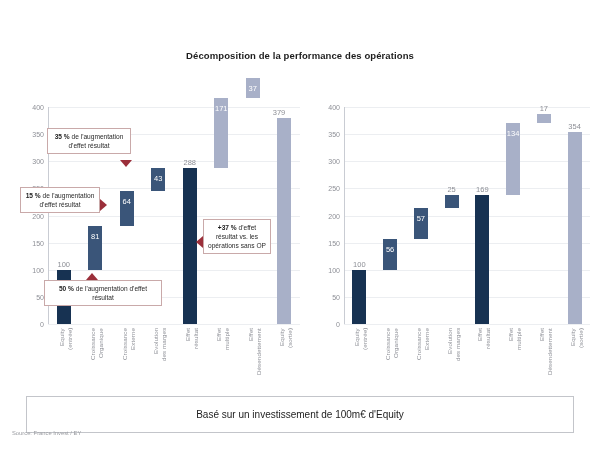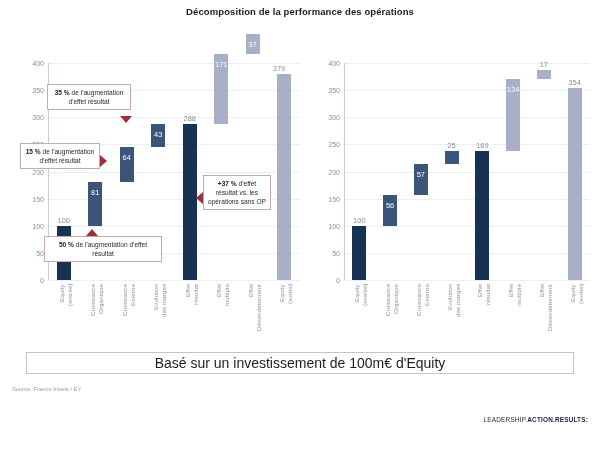--- a/index.html
+++ b/index.html
@@ -1,21 +1,21 @@
 <!DOCTYPE html>
 <html><head>
 <meta charset="utf-8">
 <style>
   html,body{margin:0;padding:0;}
   body{
     width:600px;height:450px;background:#ffffff;
     font-family:"Liberation Sans", sans-serif;
     overflow:hidden;position:relative;
   }
-  .page{position:absolute;inset:0;}
+  .page{position:absolute;inset:0;margin-top:44px;}
 
   
   .title{
     position:absolute;top:6px;left:0;width:600px;text-align:center;
     font-size:9.5px;font-weight:bold;color:#1d1d1d;letter-spacing:.1px;
   }
 
   
   .tab{
     position:absolute;height:17px;line-height:17px;text-align:center;
@@ -61,24 +61,24 @@
     padding:3px 4px;box-sizing:border-box;
   }
   .callout b{font-weight:bold;color:#1d1d1d;}
   .arrow{position:absolute;width:0;height:0;}
   .arrow.down{border-left:6px solid transparent;border-right:6px solid transparent;border-top:7px solid #9b2f3a;}
   .arrow.right{border-top:6px solid transparent;border-bottom:6px solid transparent;border-left:7px solid #9b2f3a;}
   .arrow.left{border-top:6px solid transparent;border-bottom:6px solid transparent;border-right:7px solid #9b2f3a;}
 
   
   .footnote-box{
-    position:absolute;left:26px;top:352px;width:548px;height:22px;
+    position:absolute;left:26px;top:352px;width:548px;height:37px;
     border:1px solid #c3c5ca;background:#ffffff;
     display:flex;align-items:center;justify-content:center;
-    font-size:14px;color:#1d1d1d;box-sizing:border-box;
+    font-size:10px;color:#1d1d1d;box-sizing:border-box;
   }
   .source{
     position:absolute;left:12px;top:386px;font-size:5.8px;color:#9a9ca1;
   }
   .logo{position:absolute;right:12px;top:414px;text-align:right;}
   .logo-main{font-size:14px;color:#17233c;letter-spacing:.3px;font-family:"Liberation Serif",serif;}
   .logo-sub{font-size:6.4px;color:#17233c;letter-spacing:.2px;margin-top:2px;font-weight:bold;}
   .logo-sub .lead{font-weight:normal;}
 </style>
 </head>

